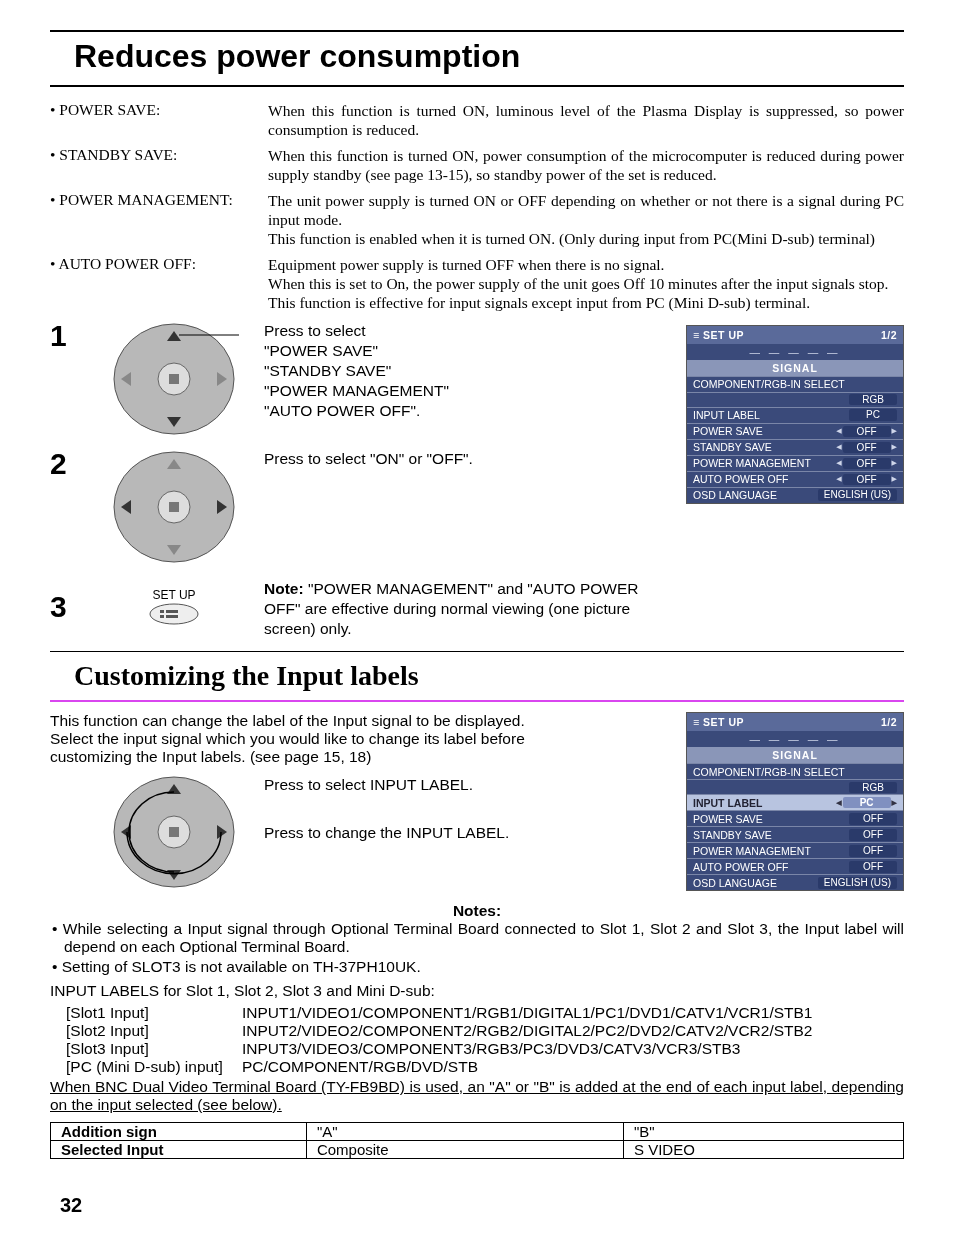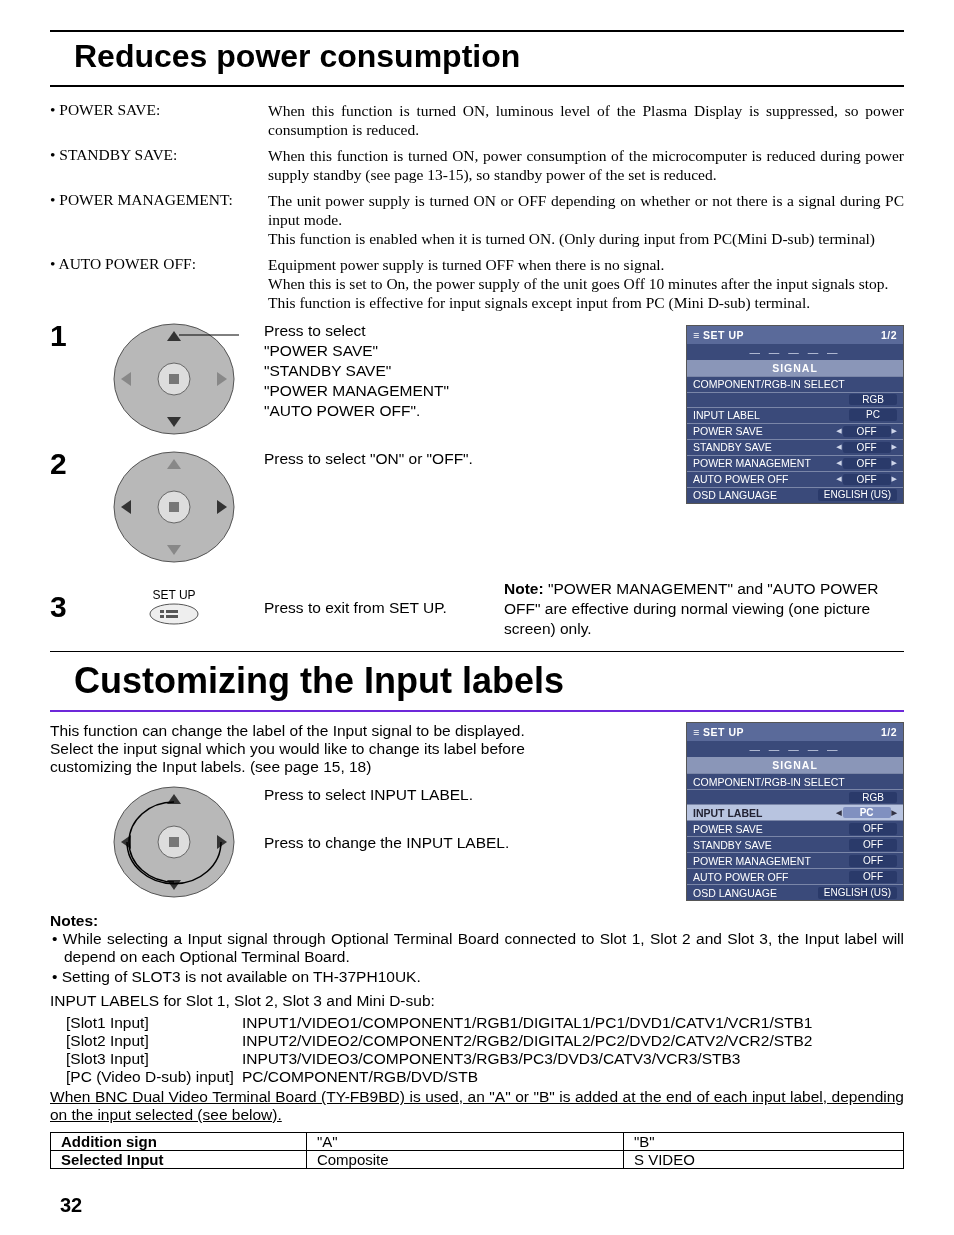--- a/index.html
+++ b/index.html
@@ -35,21 +35,21 @@
   .feature-row { display: flex; margin-bottom: 6px; }
   .feature-label { width: 218px; flex-shrink: 0; }
   .feature-desc { flex: 1; text-align: justify; line-height: 1.25; }
   .steps-area { position: relative; margin-top: 4px; }
   .step-row { display: flex; align-items: flex-start; margin-bottom: 8px; }
   .step-num { font-size: 30px; font-weight: bold; width: 34px; }
   .dpad-col { width: 180px; display:flex; align-items:center; justify-content:center; }
   .step-text { flex:1; padding-top: 2px; line-height: 1.3; }
   svg.dial { display:block; }
   .hr { border-top: 1.5px solid #000; margin: 12px 0 6px 0; }
-  h2.section-title { font-size: 36px; font-weight: bold; margin: 8px 0 10px 0; border-bottom: 2px solid #6d28d9; padding: 0 0 8px 24px; }
+  h2.section-title { font-size: 28px; font-weight: bold; margin: 8px 0 10px 0; border-bottom: 2px solid #d946ef; padding: 0 0 8px 24px; font-family: Liberation Serif, serif; }
   .osd {
     position: absolute;
     width: 218px;
     border: 1px solid #555;
     font-size: 10.5px;
     color: #fff;
     background: #3a4a7a;
   }
   .osd-header { display:flex; justify-content:space-between; padding: 3px 6px; background: #5a6a9a; font-weight: bold; letter-spacing: 0.5px;}
   .osd-row { display:flex; justify-content:space-between; padding: 1.5px 6px; border-top: 1px solid #7a86a8; }
@@ -67,21 +67,21 @@
     margin-top: 8px;
   }
   table.addition th, table.addition td {
     border: 1.2px solid #000;
     padding: 0 10px;
     text-align: left;
     font-size: 15px;
   }
   table.addition th { color:#000; font-weight:bold; width: 30%; }
   .notes-block { margin-top: 10px; }
-  .notes-block b { display:block; }
+  .notes-block b { display:block;text-align:center; }
   ul.bullets { list-style: none; padding-left: 0; }
   ul.bullets li { text-indent: -12px; padding-left: 14px; margin-bottom: 2px; text-align: justify;}
   ul.bullets li::before { content: "• "; }
   .input-labels-list { margin-top:4px; }
   .input-labels-list .row { display:flex; }
   .input-labels-list .row .c1 { width: 192px; padding-left: 16px;}
   .note-box { margin-top: 4px; line-height:1.3; }
   .note-box b { font-weight:bold; }
   .setup-btn-label { font-size:12px; text-align:center; }
 </style>
@@ -221,23 +221,20 @@
     <div class="dpad-col" style="flex-direction:column;">
       <div class="setup-btn-label">SET UP</div>
       <svg width="56" height="24">
         <ellipse cx="28" cy="12" rx="24" ry="10" fill="#eee" stroke="#555"></ellipse>
         <rect x="14" y="8" width="4" height="3" fill="#555"></rect>
           <rect x="20" y="8" width="12" height="3" fill="#555"></rect>
         <rect x="14" y="13" width="4" height="3" fill="#555"></rect>
           <rect x="20" y="13" width="12" height="3" fill="#555"></rect>
       </svg>
     </div>
-    <div class="step-text" style="display:flex; gap:30px;">
-      <div style="flex:0 0 200px;">Press to exit from SET UP.</div>
-    </div>
     <div class="note-box" style="width:400px;">
       <b>Note:</b>
       <span>"POWER MANAGEMENT" and "AUTO POWER OFF" are effective during normal viewing (one picture screen) only.</span>
     </div>
   </div>
 </div>
 
 <div class="hr"></div>
 
 <h2 class="section-title">Customizing the Input labels</h2>
@@ -329,21 +326,21 @@
     </div>
   <div class="row">
       <div class="c1">[Slot2 Input]</div>
       <div>INPUT2/VIDEO2/COMPONENT2/RGB2/DIGITAL2/PC2/DVD2/CATV2/VCR2/STB2</div>
     </div>
   <div class="row">
       <div class="c1">[Slot3 Input]</div>
       <div>INPUT3/VIDEO3/COMPONENT3/RGB3/PC3/DVD3/CATV3/VCR3/STB3</div>
     </div>
   <div class="row">
-      <div class="c1">[PC (Video D-sub) input]</div>
+      <div class="c1">[PC (Mini D-sub) input]</div>
       <div>PC/COMPONENT/RGB/DVD/STB</div>
     </div>
 </div>
 
 <div style="margin-top:2px; text-align:justify;text-decoration:underline;">When BNC Dual Video Terminal Board (TY-FB9BD) is used, an "A" or "B" is added at the end of each input label, depending on the input selected (see below).</div>
 
 <table class="addition">
   <tbody>
       <tr>
     <th>Addition sign</th>

